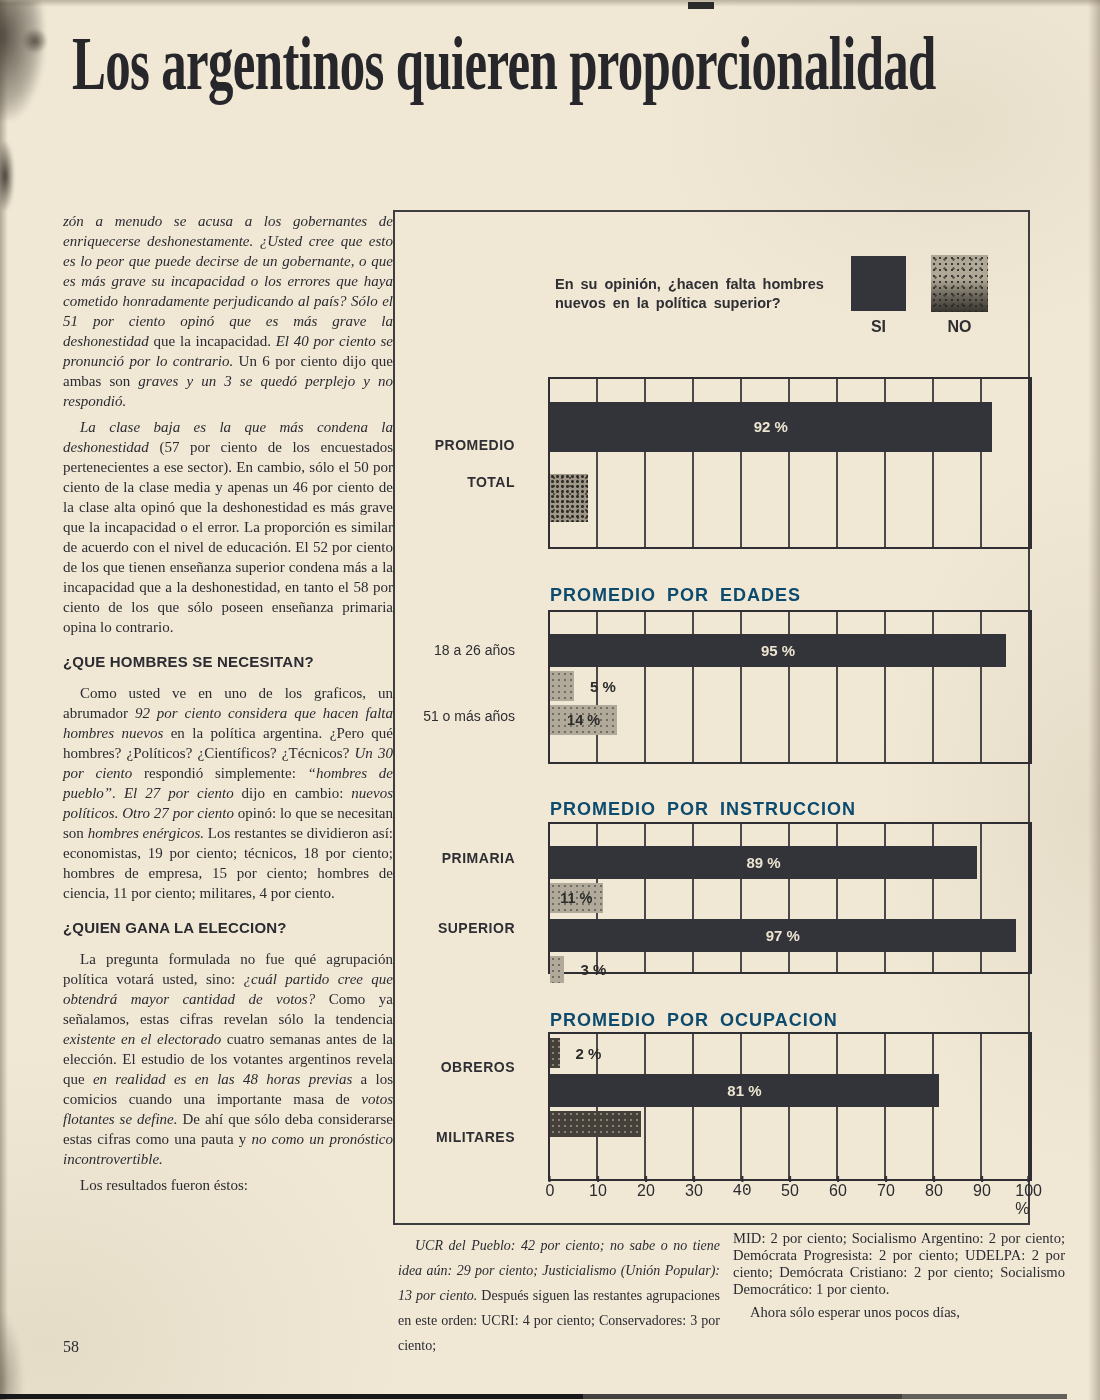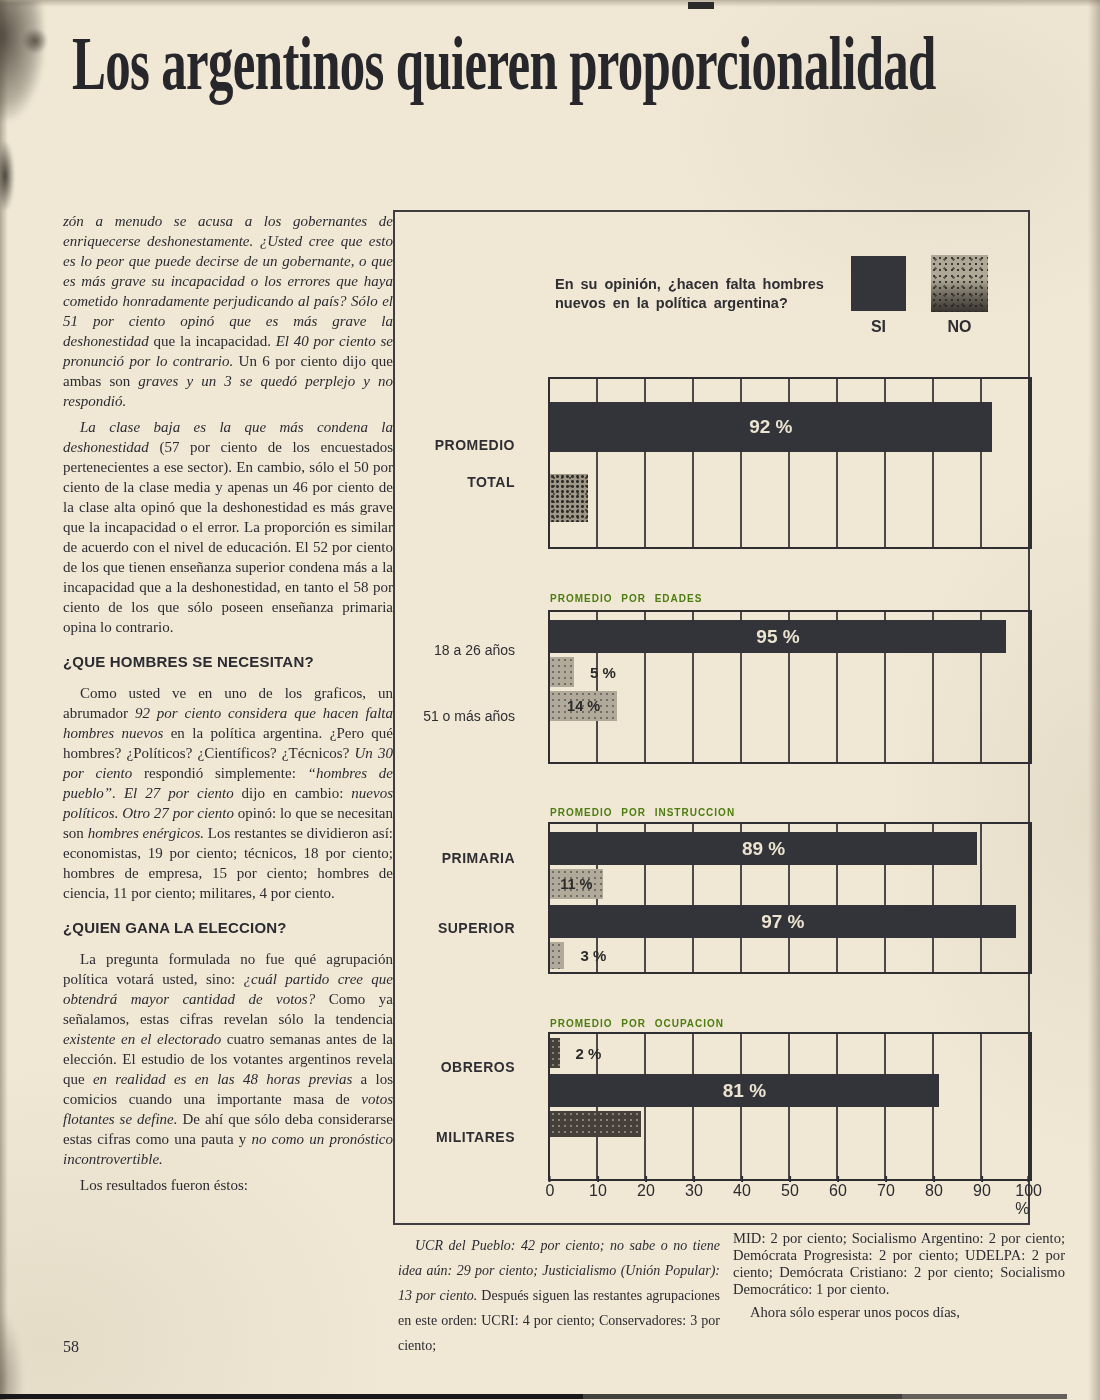--- a/index.html
+++ b/index.html
@@ -29,34 +29,34 @@
         background-image:radial-gradient(rgba(40,37,33,.85) 1px,transparent 1.5px),
                          radial-gradient(rgba(40,37,33,.6) 1px,transparent 1.5px),
                          linear-gradient(to bottom,rgba(0,0,0,0) 42%,rgba(55,51,45,.5) 68%,rgba(42,39,35,.9) 100%);
         background-size:6px 6px,9px 9px,100% 100%;}
   .leg-lab{position:absolute;top:106px;font-family:"Liberation Sans",sans-serif;font-weight:bold;
         font-size:16px;text-align:center;color:#2e2e33;}
   .leg-lab.si{left:456px;width:55px;} .leg-lab.no{left:536px;width:57px;}
   
   .csec{position:absolute;left:0;width:100%;}
   .sec-0{top:165px;} .sec-1{top:373px;} .sec-2{top:587px;} .sec-3{top:798px;}
-  .csec-title{position:absolute;left:155px;top:8px;font-family:"Liberation Sans",sans-serif;
-        font-weight:bold;font-size:10px;letter-spacing:1px;word-spacing:5px;color:#4d7c0f;}
+  .csec-title{position:absolute;left:155px;top:0;font-family:"Liberation Sans",sans-serif;
+        font-weight:bold;font-size:18px;letter-spacing:1px;word-spacing:5px;color:#0c4a6e;}
   .cbox{position:absolute;left:153px;width:480px;border:2px solid #2e2e33;
         background-image:repeating-linear-gradient(90deg,transparent 0px,transparent 46.5px,
                          rgba(46,46,51,.85) 46.5px,rgba(46,46,51,.85) 48px);}
   .sec-0 .cbox{top:0;height:168px;}
   .sec-1 .cbox{top:25px;height:150px;}
   .sec-2 .cbox{top:23px;height:148px;}
   .sec-3 .cbox{top:22px;height:145px;}
   .bar.si{position:relative;background:#33343a;height:33px;}
-  .bar.si.bs0{margin-top:8px;} .bar.si.bs1{margin-top:6px;}
+  .bar.si.bs0{margin-top:22px;} .bar.si.bs1{margin-top:6px;}
   .sec-0 .bar.si{height:50px;margin-top:23px;}
   .si-lab{position:absolute;left:0;right:0;top:50%;transform:translateY(-52%);text-align:center;
-        color:#ece4d0;font-family:"Liberation Sans",sans-serif;font-weight:bold;font-size:19px;}
+        color:#ece4d0;font-family:"Liberation Sans",sans-serif;font-weight:bold;font-size:15px;}
   .no-row{display:flex;height:30px;margin-top:4px;align-items:stretch;}
   .sec-0 .no-row{height:48px;margin-top:22px;}
   .sec-2 .no-row.bn1{height:27px;} .sec-3 .no-row.bn1{height:26px;}
   .bar.no{position:relative;}
   .bar.no.gray{background-color:#b1aa9a;
         background-image:radial-gradient(rgba(50,47,42,.5) 1px,transparent 1.4px);background-size:6px 6px;}
   .sec-0 .bar.no.gray{background-color:#9f9787;
         background-image:radial-gradient(rgba(35,33,29,.9) 1.2px,transparent 1.7px),
                          radial-gradient(rgba(35,33,29,.6) 1px,transparent 1.5px);
         background-size:5px 5px,8px 8px;}
@@ -129,21 +129,21 @@
       <p class="body-p ind"><span class="it">UCR del Pueblo: 42 por ciento; no sabe o no tiene idea aún: 29 por ciento; Justicialismo (Unión Popular): 13 por ciento. </span><span>Después siguen las restantes agrupaciones en este orden: UCRI: 4 por ciento; Conservadores: 3 por ciento;</span></p>
     </div>
   <div class="col col3">
       <p class="body-p"><span>MID: 2 por ciento; Socialismo Argentino: 2 por ciento; Demócrata Progresista: 2 por ciento; UDELPA: 2 por ciento; Demócrata Cristiano: 2 por ciento; Socialismo Democrático: 1 por ciento.</span></p>
       <p class="body-p ind"><span>Ahora sólo esperar unos pocos días,</span></p>
     </div>
 
   <div class="chart-panel">
     <div class="cq">
       <span>En su opinión, ¿hacen falta hombres</span><br>
-      <span>nuevos en la política argentina?</span>
+      <span>nuevos en la política superior?</span>
     </div>
     <div class="leg-sw-si"></div>
     <div class="leg-sw-no"></div>
     <div class="leg-lab si">SI</div>
     <div class="leg-lab no">NO</div>
     <div id="chart-sections">
         <div class="csec sec-0">
           <div class="cbox">
             <div class="bar si bs0" style="width: 92%;">
               <span class="si-lab">92 %</span>
@@ -212,21 +212,21 @@
           </div>
           <div class="row-label rl0 caps">OBREROS</div>
           <div class="row-label rl1 caps">MILITARES</div>
         </div>
       </div>
     <div class="caxis" id="chart-axis">
         <span class="axis-lab" style="left: 2px;">0</span>
         <span class="axis-lab" style="left: 50px;">10</span>
         <span class="axis-lab" style="left: 98px;">20</span>
         <span class="axis-lab" style="left: 146px;">30</span>
-        <span class="axis-lab" style="left: 194px;">40</span>
+        <span class="axis-lab" style="left: 194px; font-family: Liberation Mono, monospace;">40</span>
         <span class="axis-lab" style="left: 242px;">50</span>
         <span class="axis-lab" style="left: 290px;">60</span>
         <span class="axis-lab" style="left: 338px;">70</span>
         <span class="axis-lab" style="left: 386px;">80</span>
         <span class="axis-lab" style="left: 434px;">90</span>
         <span class="axis-lab" style="left: 482px;">100 %</span>
       </div>
   </div>
 
   <div class="page-num">58</div>

